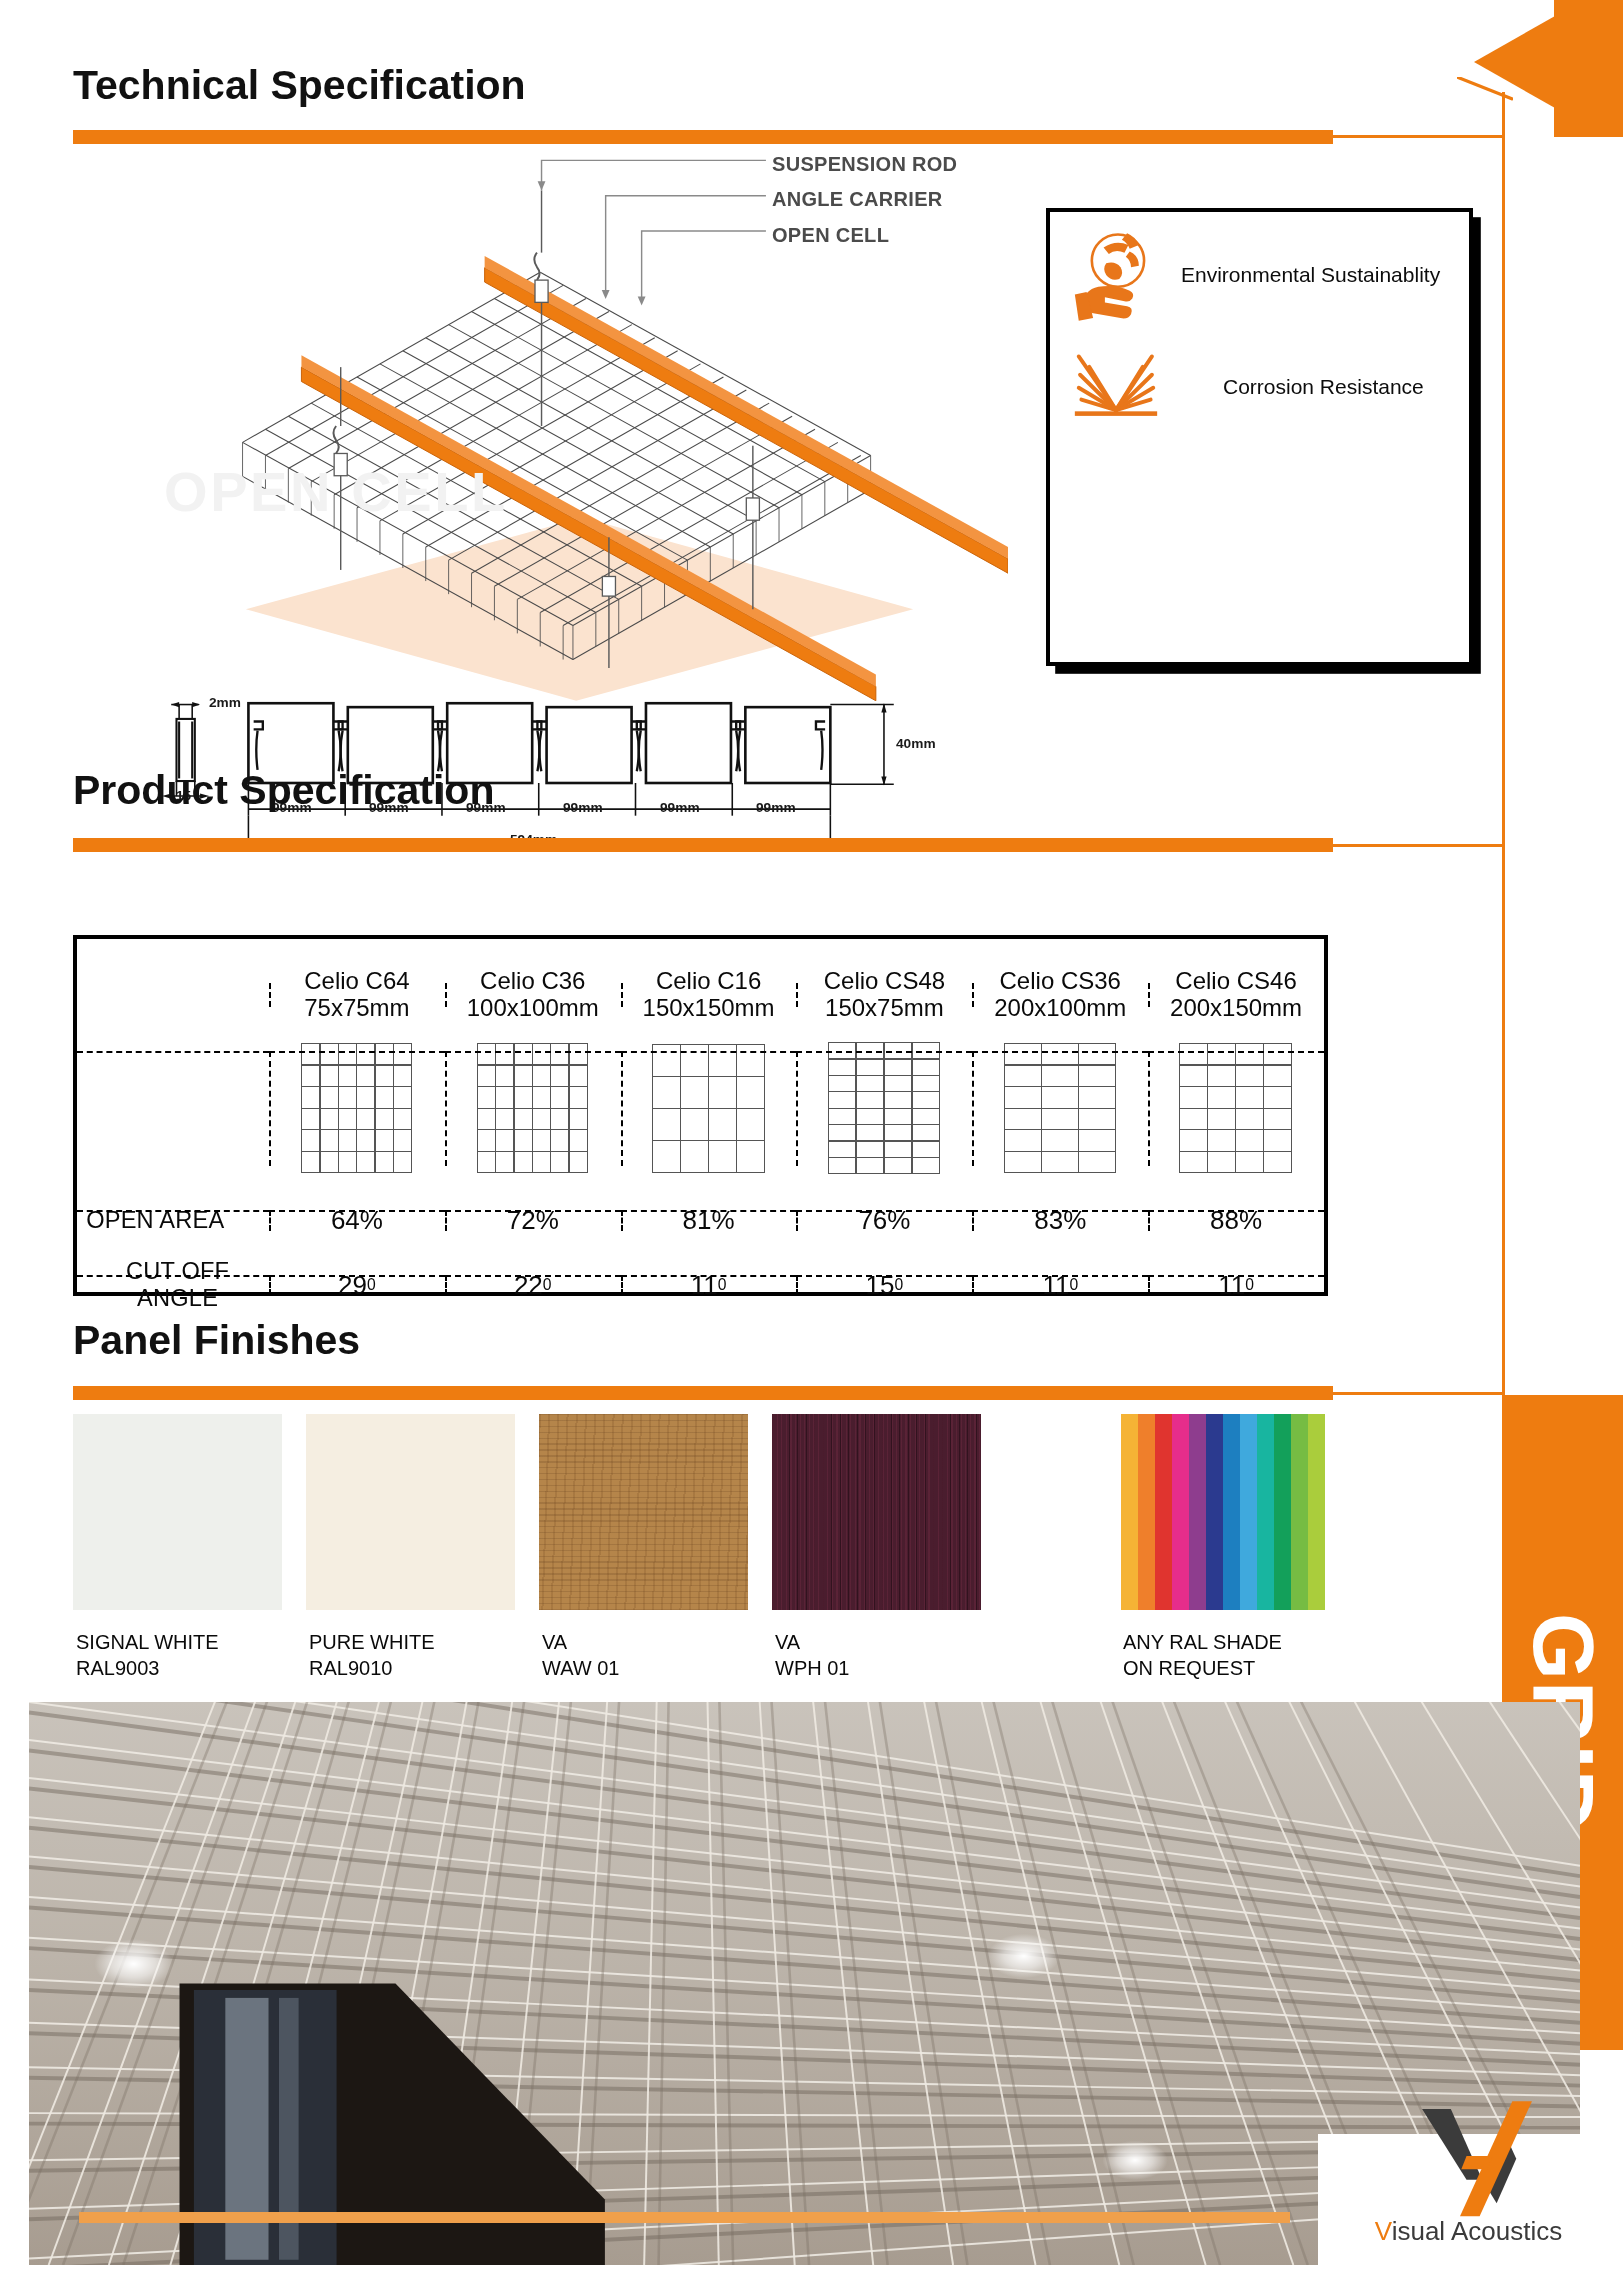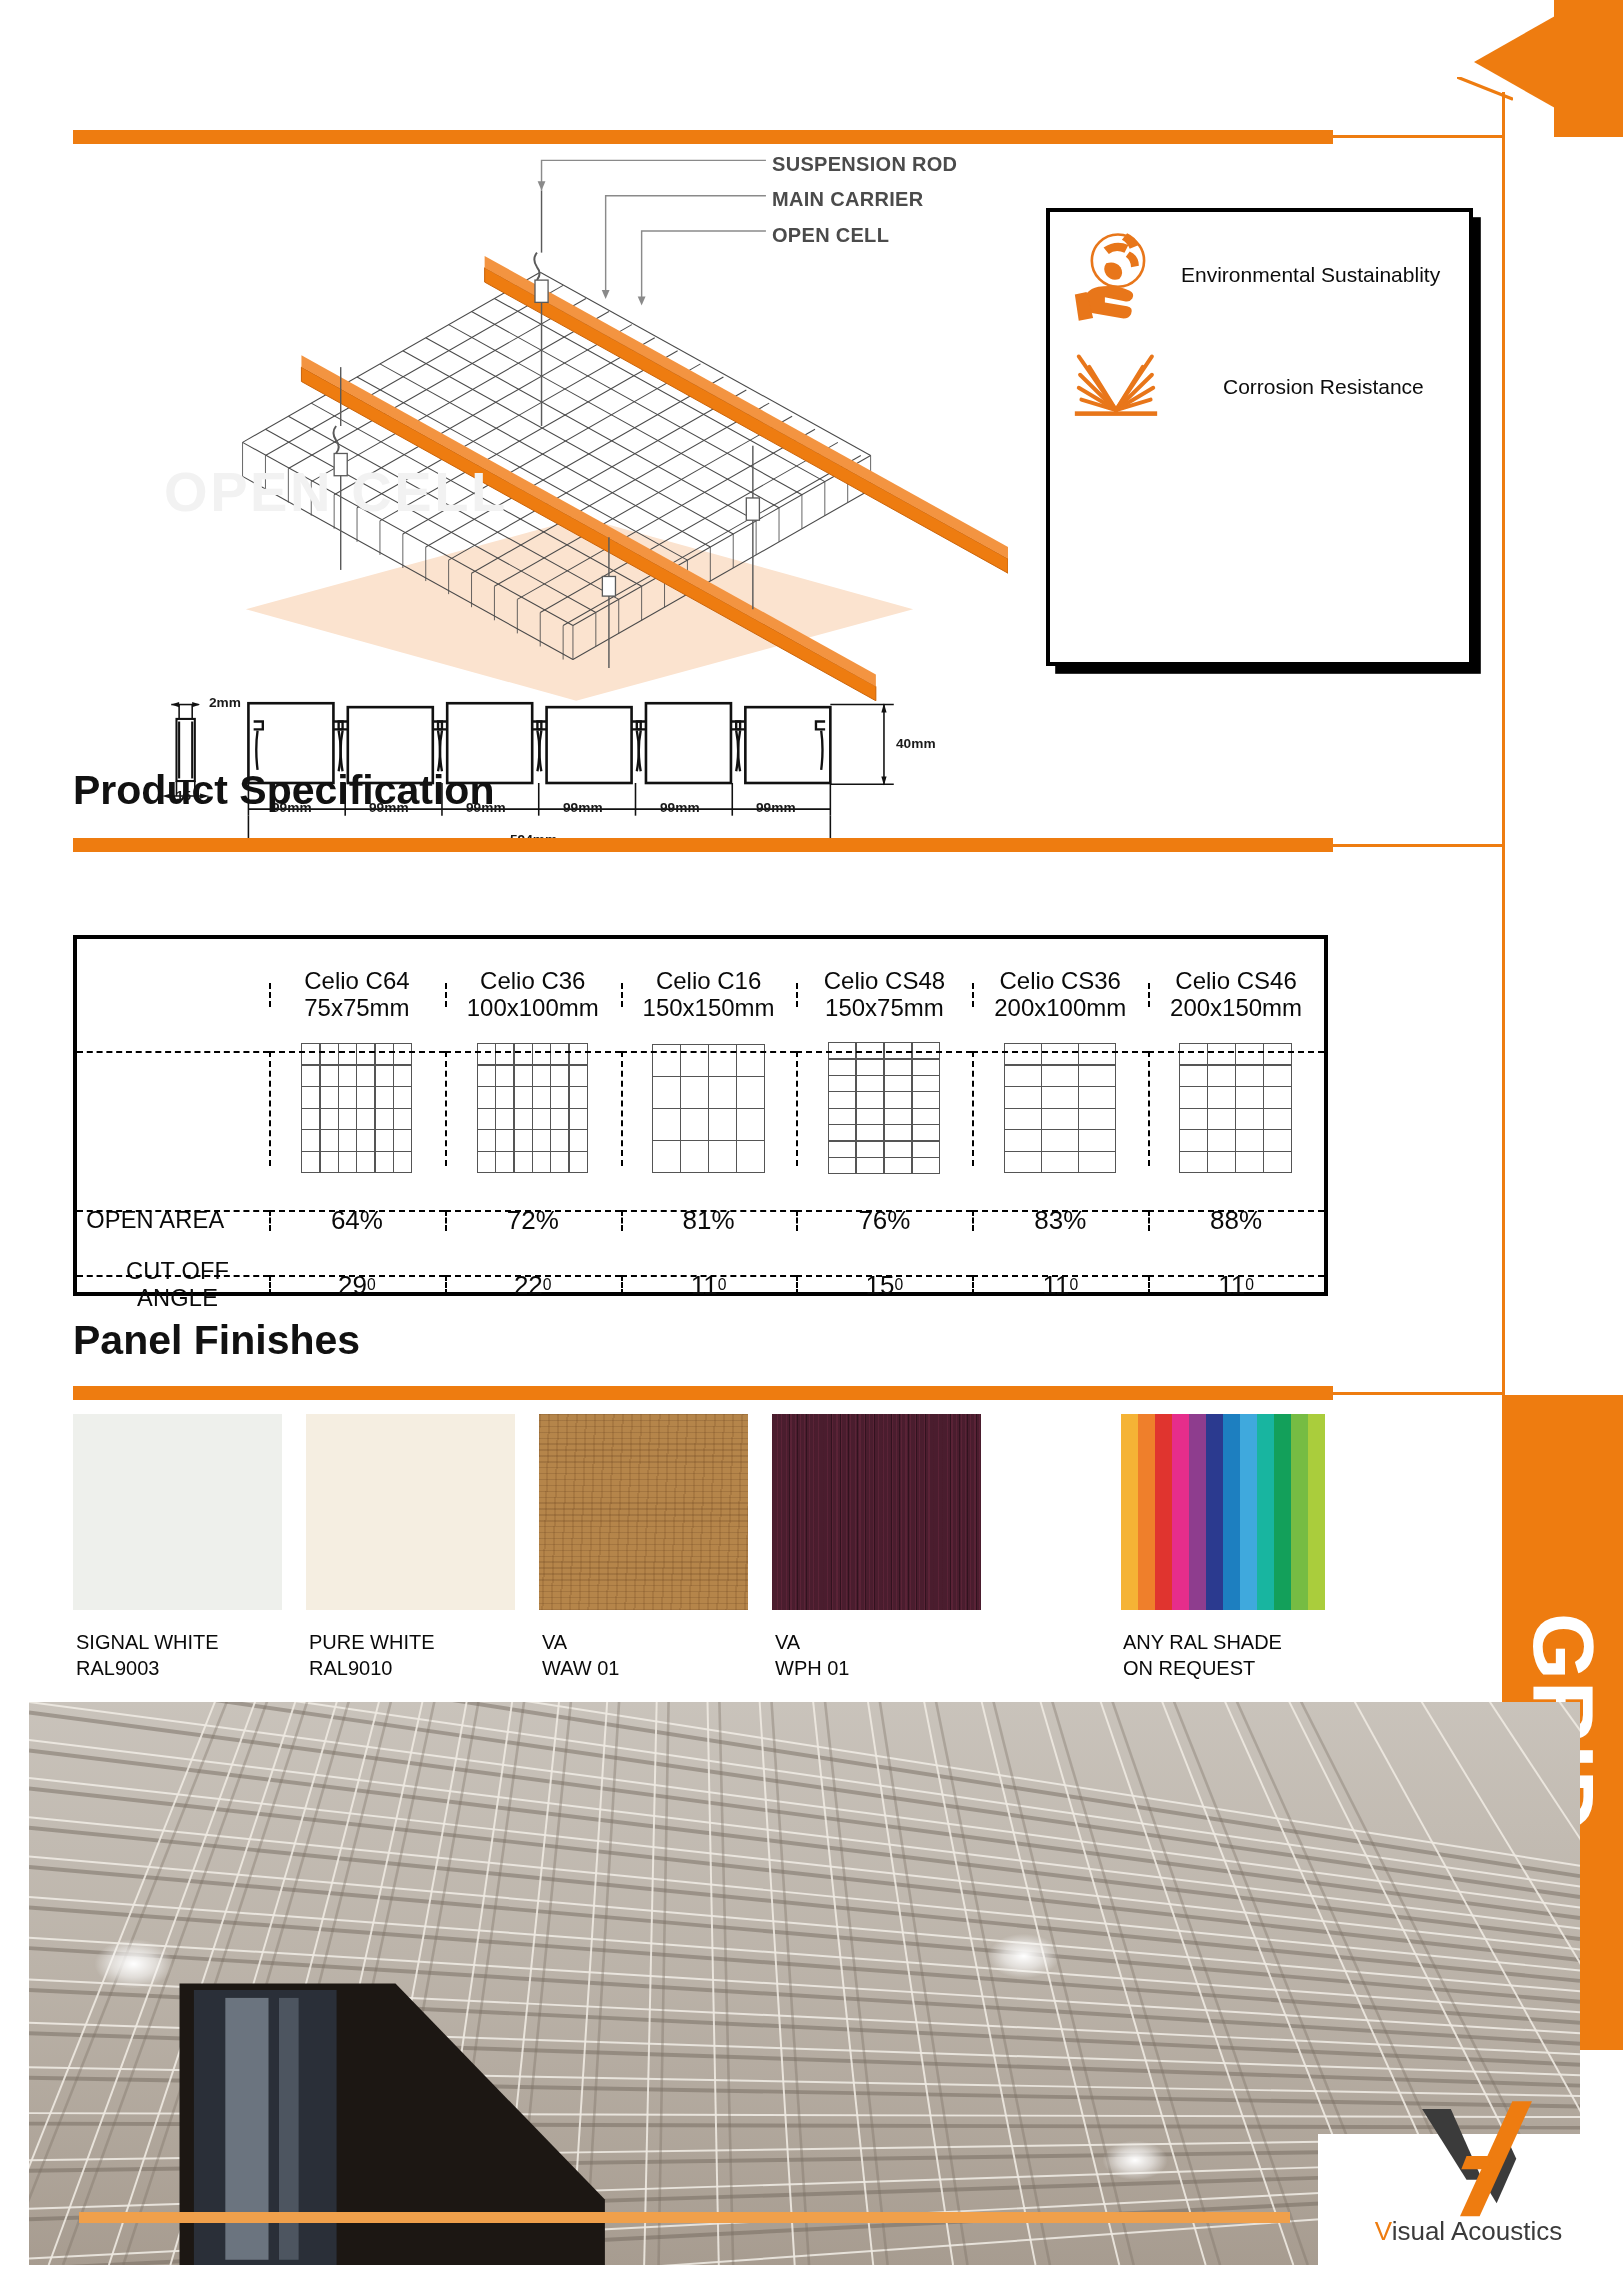--- a/index.html
+++ b/index.html
@@ -179,20 +179,21 @@
   <div class="tri-left"></div>
   <svg class="rail-diag" width="56" height="23.6" viewBox="0 0 86 36">
     <line x1="0" y1="0" x2="86" y2="34" stroke="#ee7c10" stroke-width="5"></line>
   </svg>
   <div class="rail-line-v"></div>
 
   <div class="grid-tab">
     <span>GRID</span>
   </div>
 
+  <div class="sec-head" style="left:73px; top:62px;">Technical Specification</div>
   <div class="sec-bar" style="left:73px; top:130px; width:1260px;"></div>
   <div class="sec-hair" style="left:1333px; top:135px; width:169px;"></div>
 
   <div class="iso-wrap">
     <div class="iso-watermark">OPEN CELL</div>
 
     <svg width="929" height="550" viewBox="0 0 1420 840">
 
       <polygon points="255,700 760,840 1275,700 770,560" fill="#fbe3cf"></polygon>
 
@@ -308,21 +309,21 @@
       </g>
       <g fill="#8a8a8a">
         <polygon points="707,60 701,46 713,46"></polygon>
         <polygon points="805,226 799,212 811,212"></polygon>
         <polygon points="860,236 854,222 866,222"></polygon>
       </g>
     </svg>
 
     <div class="callouts">
       <div class="callout-txt" style="left:196px; top:2px;">SUSPENSION ROD</div>
-      <div class="callout-txt" style="left:196px; top:37px;">MAIN CARRIER</div>
+      <div class="callout-txt" style="left:196px; top:37px;">ANGLE CARRIER</div>
       <div class="callout-txt" style="left:196px; top:73px;">OPEN CELL</div>
     </div>
   </div>
 
   <div class="xs-wrap">
     <svg width="799" height="170" viewBox="0 0 1220 260">
 
       <g stroke="#111" stroke-width="3.2" fill="none">
         <rect x="38" y="58" width="28" height="95"></rect>
         <line x1="42" y1="62" x2="42" y2="149"></line>

